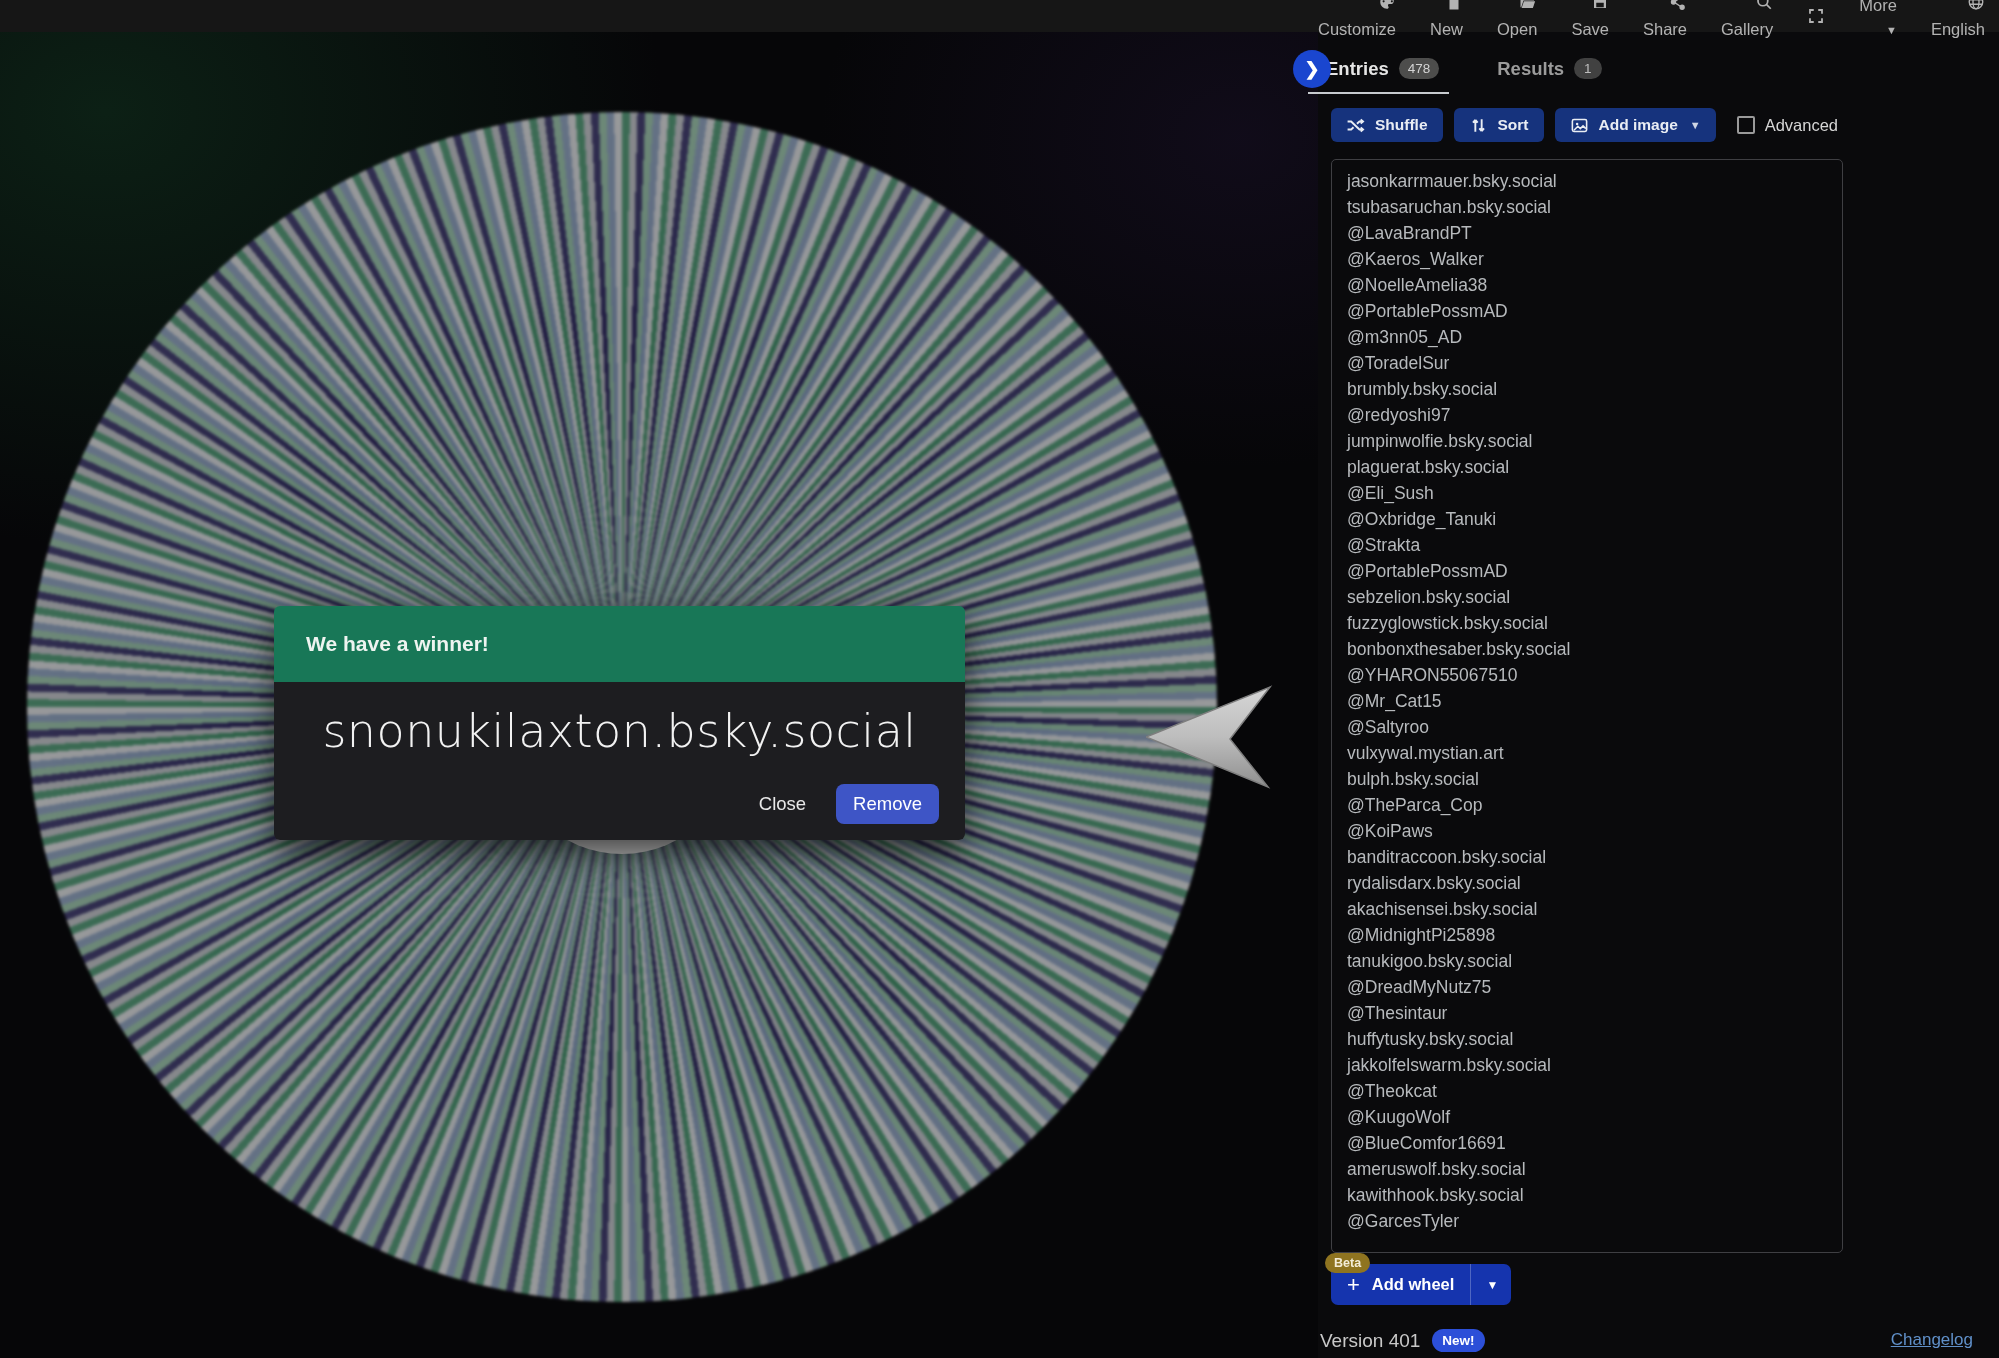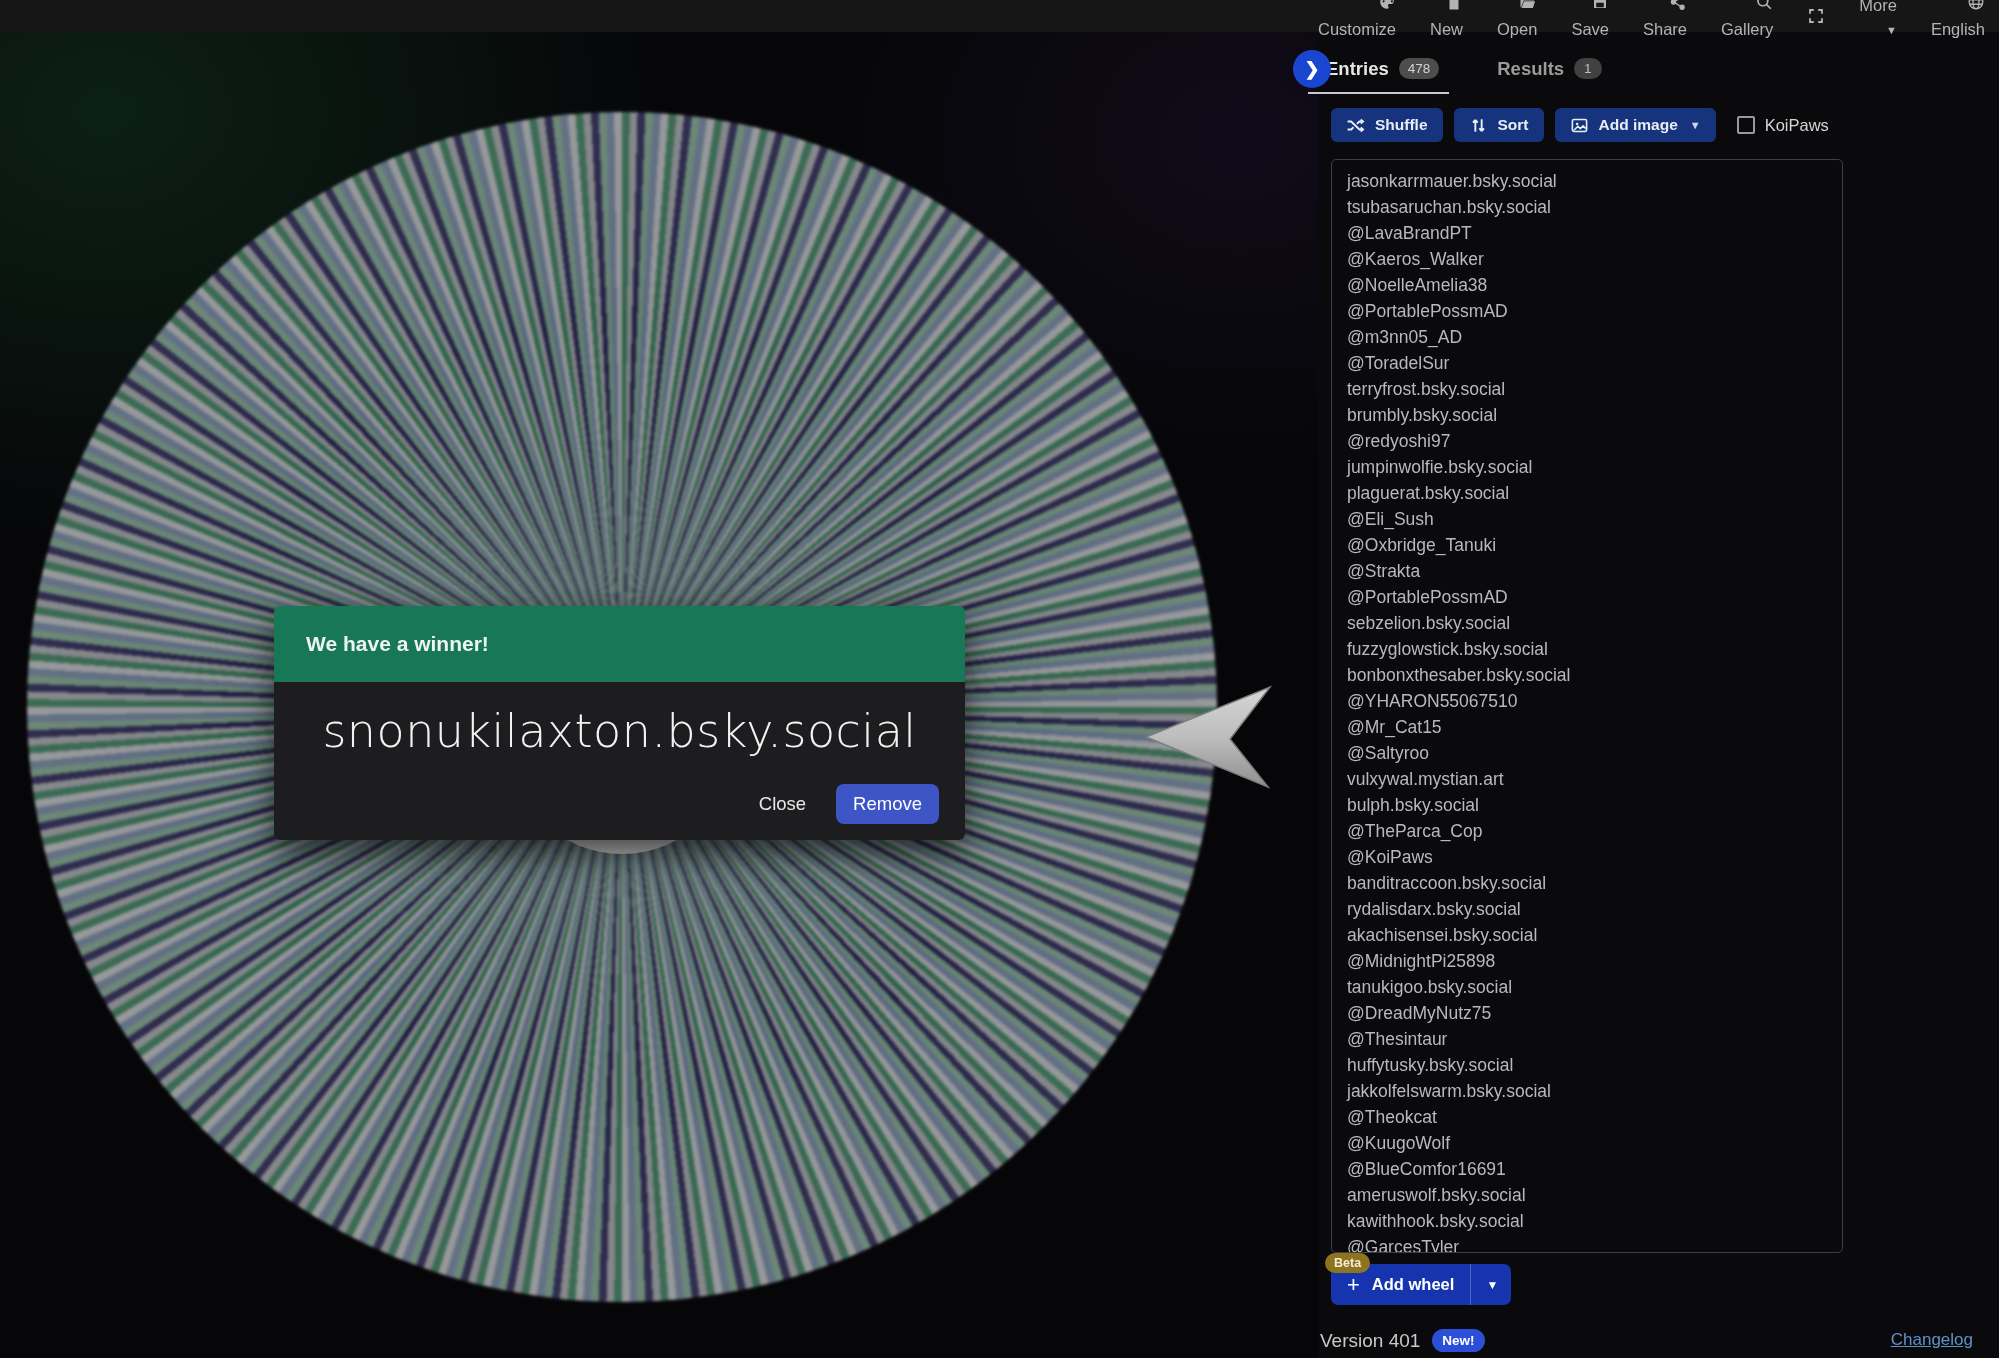--- a/index.html
+++ b/index.html
@@ -295,21 +295,21 @@
       <svg viewBox="0 0 24 24" fill="none" stroke="currentColor" stroke-width="2">
         <rect x="3" y="4.5" width="18" height="15" rx="2"></rect>
         <circle cx="9" cy="10" r="1.6" fill="currentColor" stroke="none"></circle>
         <path d="M5 18l5-5 3 3 3.5-3.5 3.5 3.5"></path>
       </svg>
       <span>Add image</span>
       <span class="caret">▼</span>
     </button>
     <div class="advanced">
       <span class="box"></span>
-      <span class="lbl">KoiPaws</span>
+      <span class="lbl">Advanced</span>
     </div>
   </div>
 
   <div class="entries-box">
 
       <div class="entry-row">jasonkarrmauer.bsky.social</div>
 
       <div class="entry-row">tsubasaruchan.bsky.social</div>
 
       <div class="entry-row">@LavaBrandPT</div>
@@ -317,21 +317,20 @@
       <div class="entry-row">@Kaeros_Walker</div>
 
       <div class="entry-row">@NoelleAmelia38</div>
 
       <div class="entry-row">@PortablePossmAD</div>
 
       <div class="entry-row">@m3nn05_AD</div>
 
       <div class="entry-row">@ToradelSur</div>
 
-      <div class="entry-row">terryfrost.bsky.social</div>
 
       <div class="entry-row">brumbly.bsky.social</div>
 
       <div class="entry-row">@redyoshi97</div>
 
       <div class="entry-row">jumpinwolfie.bsky.social</div>
 
       <div class="entry-row">plaguerat.bsky.social</div>
 
       <div class="entry-row">@Eli_Sush</div>

